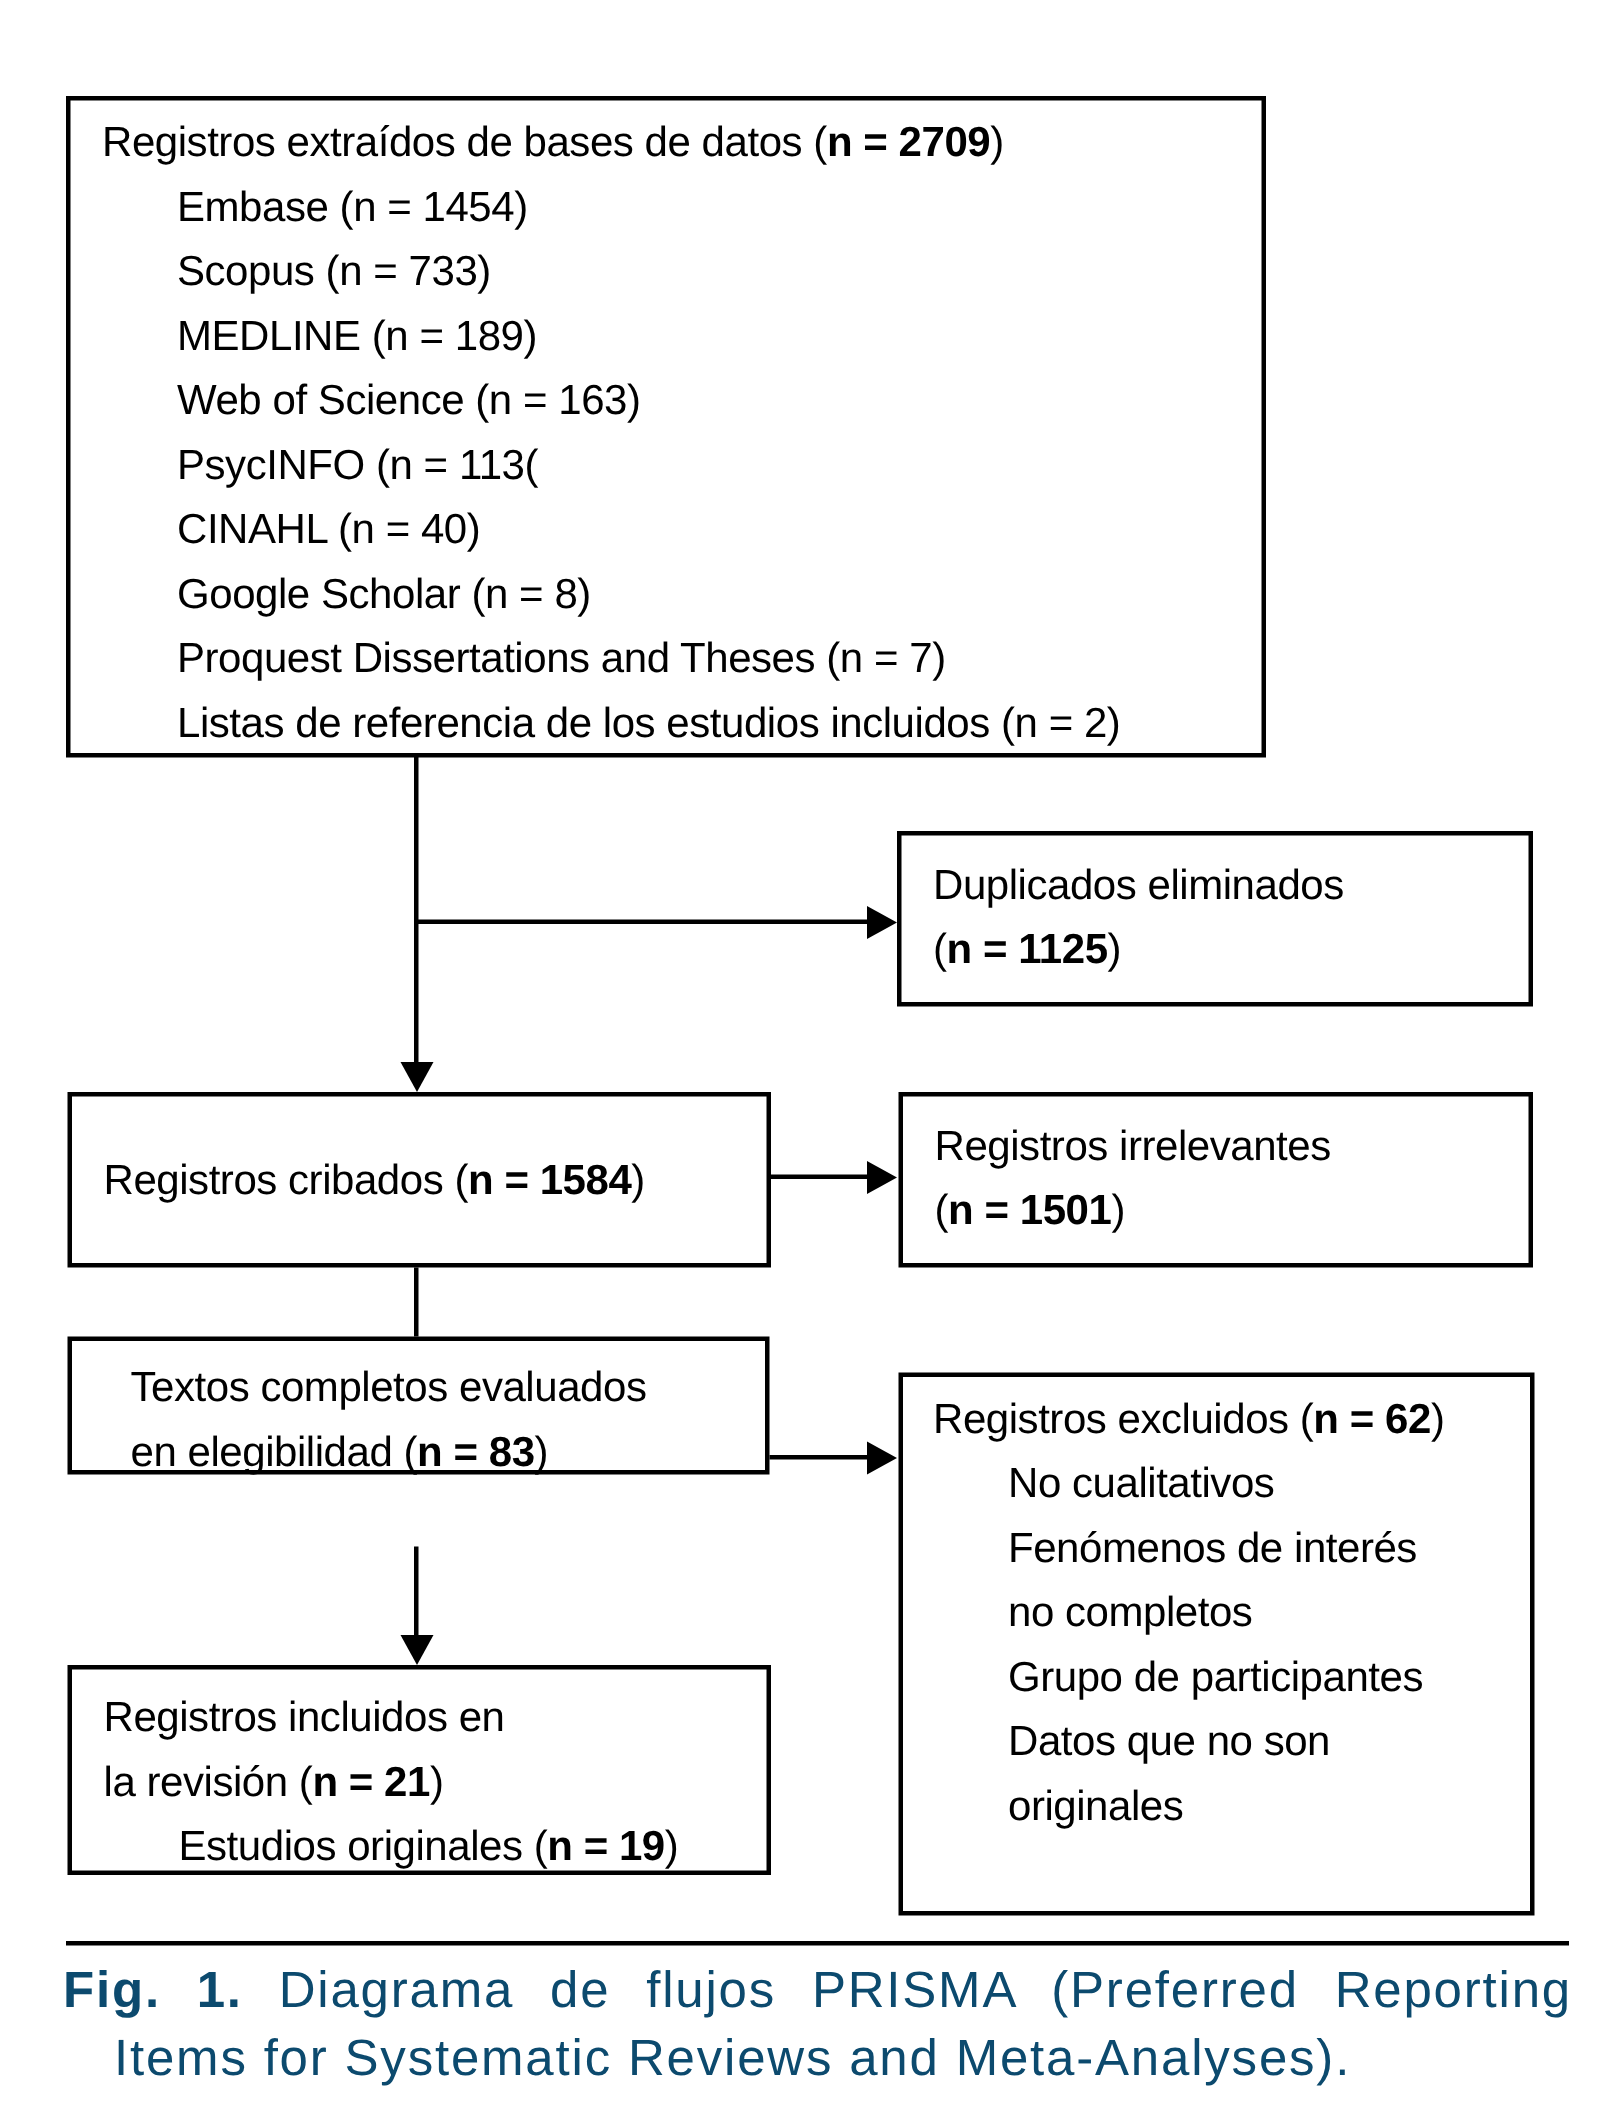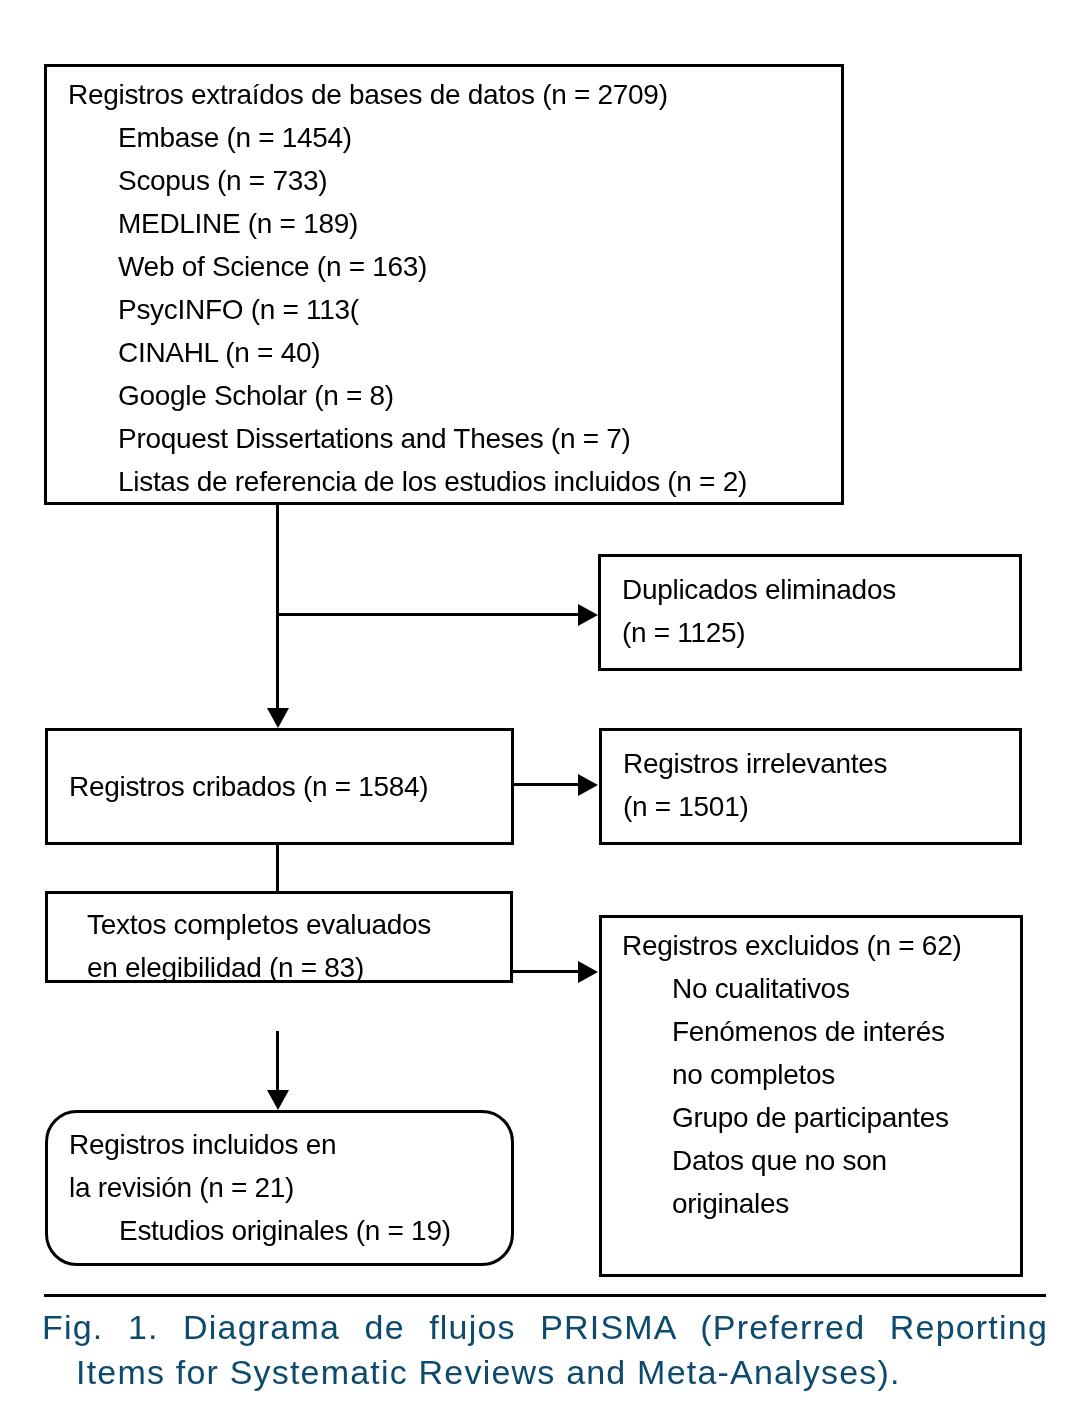--- a/index.html
+++ b/index.html
@@ -15,21 +15,21 @@
   .box {
     position:absolute;
     background:#ffffff;
     border:3px solid #000000;
     font-size:28px;
     line-height:43px;
     letter-spacing:-0.3px;
   }
   .bline { white-space:nowrap; }
   .indent { padding-left:50px; }
-  .bold, b { font-weight:400; }
+  .bold, b { font-weight:700; }
   .vline, .hline, .rule { position:absolute; background:#000000; }
   .arrow-down {
     position:absolute; width:0; height:0;
     border-left:11px solid transparent;
     border-right:11px solid transparent;
     border-top:20px solid #000000;
   }
   .arrow-right {
     position:absolute; width:0; height:0;
     border-top:11px solid transparent;
@@ -104,21 +104,21 @@
     <div class="bline indent">Fenómenos de interés</div>
     <div class="bline indent">no completos</div>
     <div class="bline indent">Grupo de participantes</div>
     <div class="bline indent">Datos que no son</div>
     <div class="bline indent">originales</div>
   </div>
 
   <div class="vline" style="left:276px; top:1031px; width:3px; height:61px;"></div>
   <div class="arrow-down" style="left:267px; top:1090px;"></div>
 
-  <div class="box" style="left:45px; top:1110px; width:469px; height:156px; padding:10px 12px 0 21px;border-radius:32px;">
+  <div class="box" style="left:45px; top:1110px; width:469px; height:140px; padding:10px 12px 0 21px;">
     <div class="bline">Registros incluidos en</div>
     <div class="bline"><span>la revisión (</span><b>n = 21</b><span>)</span></div>
     <div class="bline indent"><span>Estudios originales (</span><b>n = 19</b><span>)</span></div>
   </div>
 
   <div class="rule" style="left:44px; top:1294px; width:1002px; height:3px;"></div>
 
   <div class="caption">
     <div class="cap-l1"><b>Fig. 1.</b> <span>Diagrama de flujos PRISMA (Preferred Reporting</span></div>
     <div class="cap-l2">Items for Systematic Reviews and Meta-Analyses).</div>

